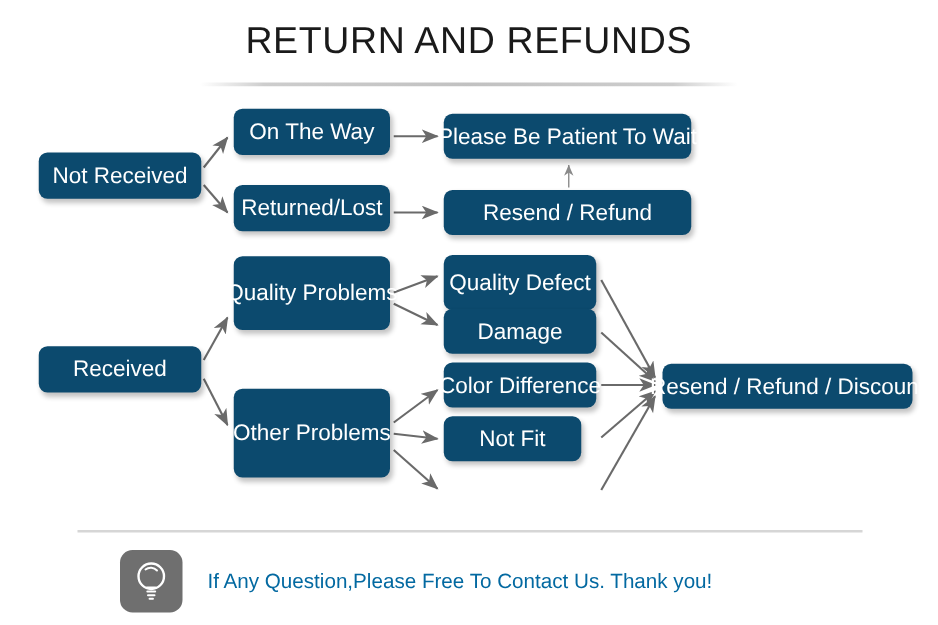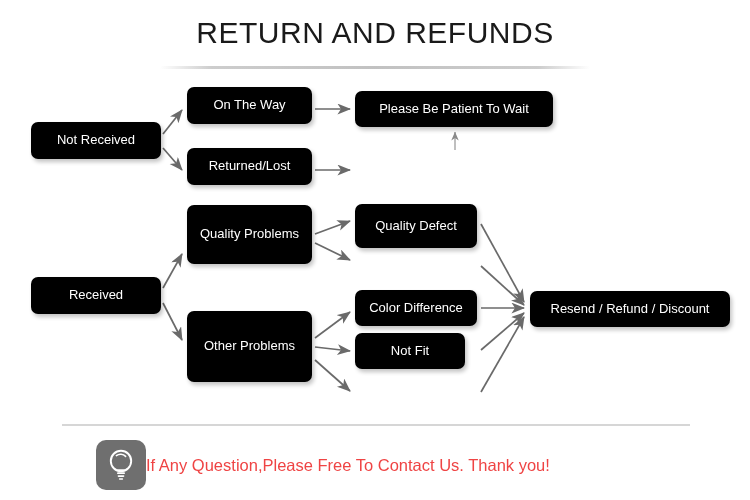--- a/index.html
+++ b/index.html
@@ -46,28 +46,28 @@
         rgba(190,190,190,0.95) 50%,
         rgba(196,196,196,0.85) 88%,
         rgba(200,200,200,0) 100%);
     border-radius: 2px;
   }
 
   
   .node {
     position: absolute;
     box-sizing: border-box;
-    background: #000000;
+    background: #0c4a6e;
     color: #ffffff;
     border-radius: 7px;
     display: flex;
     align-items: center;
     justify-content: center;
     text-align: center;
-    font-size: 13px;
+    font-size: 18px;
     line-height: 1.25;
     padding: 2px 6px;
     box-shadow: 2px 3px 4px rgba(0,0,0,0.24);
     white-space: nowrap;
   }
 
   
   #arrows {
     position: absolute;
     left: 0;
@@ -97,23 +97,23 @@
     width: 50px;
     height: 50px;
     border-radius: 10px;
     background: #6f6f6f;
     display: flex;
     align-items: center;
     justify-content: center;
     flex: none;
   }
   #footer-text {
-    margin-left: 0;
+    margin-left: 20px;
     font-size: 16.5px;
-    color: #ef4444;
+    color: #0369a1;
     white-space: nowrap;
   }
 </style>
 </head>
 <body>
 
 <div id="page">
 
   <div id="title">RETURN AND REFUNDS</div>
   <div id="title-divider"></div>
@@ -157,29 +157,31 @@
   </svg>
 
   <div class="node" style="left:31px;  top:122px; width:130px; height:37px;">Not Received</div>
 
   <div class="node" style="left:187px; top:87px;  width:125px; height:37px;">On The Way</div>
 
   <div class="node" style="left:355px; top:91px;  width:198px; height:36px;">Please Be Patient To Wait</div>
 
   <div class="node" style="left:187px; top:148px; width:125px; height:37px;">Returned/Lost</div>
 
+  <div class="node" style="left:355px; top:152px; width:198px; height:36px;">Resend / Refund</div>
 
   <div class="node" style="left:31px;  top:277px; width:130px; height:37px;">Received</div>
 
   <div class="node" style="left:187px; top:205px; width:125px; height:59px;">Quality Problems</div>
 
   <div class="node" style="left:187px; top:311px; width:125px; height:71px;">Other Problems</div>
 
   <div class="node" style="left:355px; top:204px; width:122px; height:44px;">Quality Defect</div>
 
+  <div class="node" style="left:355px; top:247px; width:122px; height:36px;">Damage</div>
 
   <div class="node" style="left:355px; top:290px; width:122px; height:36px;">Color Difference</div>
 
   <div class="node" style="left:355px; top:333px; width:110px; height:36px;text-align:right;">Not Fit</div>
 
 
   <div class="node" style="left:530px; top:291px; width:200px; height:36px;">Resend / Refund / Discount</div>
 
   <div id="footer-divider"></div>
   <div id="footer">

